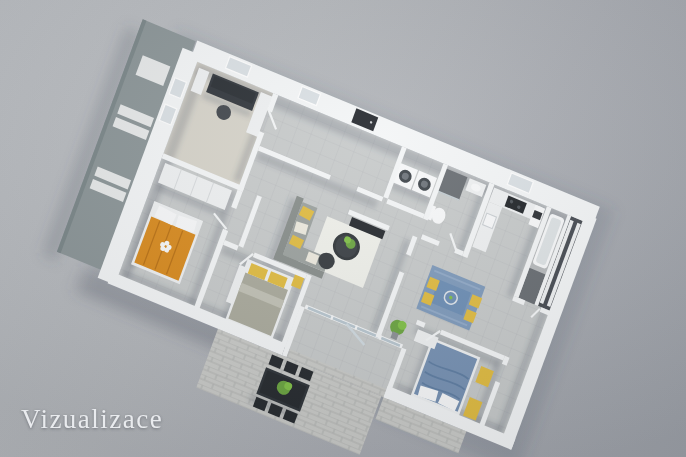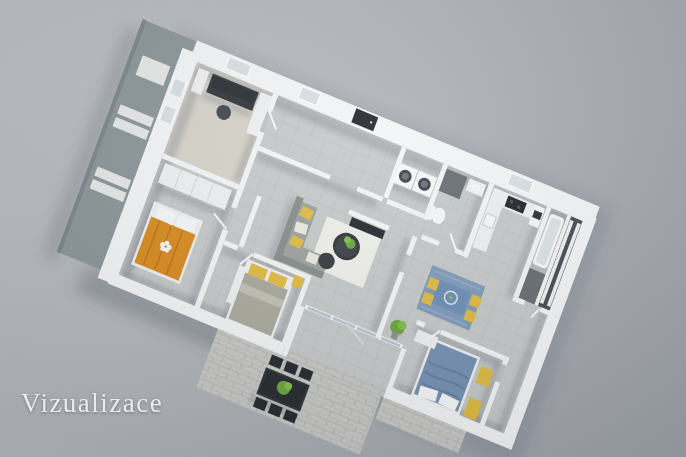--- a/index.html
+++ b/index.html
@@ -9,21 +9,21 @@
     overflow:hidden;
     background:linear-gradient(118deg,#bcbfc3 0%,#b3b6ba 35%,#a8abb1 65%,#9da1a8 100%);
     font-family:"Liberation Serif", serif;
   }
   .stage::after{
     content:"";position:absolute;inset:0;pointer-events:none;
     background:radial-gradient(ellipse 90% 80% at 55% 30%, rgba(255,255,255,0.10), rgba(30,34,42,0.10) 95%);
   }
   .scene-svg{position:absolute;left:0;top:0;}
   .watermark{
-    position:absolute;left:21px;top:388px;z-index:5;
+    position:absolute;left:21px;top:404px;z-index:5;
     font-size:27px;letter-spacing:1.5px;
     color:var(--c-text,#e9ebee);
     text-shadow:0 1px 3px rgba(50,55,65,0.45);
   }
   .wall{fill:var(--c-wall)}
   .shadow{fill:var(--c-shadow)}
   .floor{fill:var(--c-floor-tile)}
   .office-floor{fill:var(--c-floor-office)}
   .dark-floor{fill:var(--c-floor-dark)}
   .bath-dark{fill:var(--c-floor-bath-dark)}

